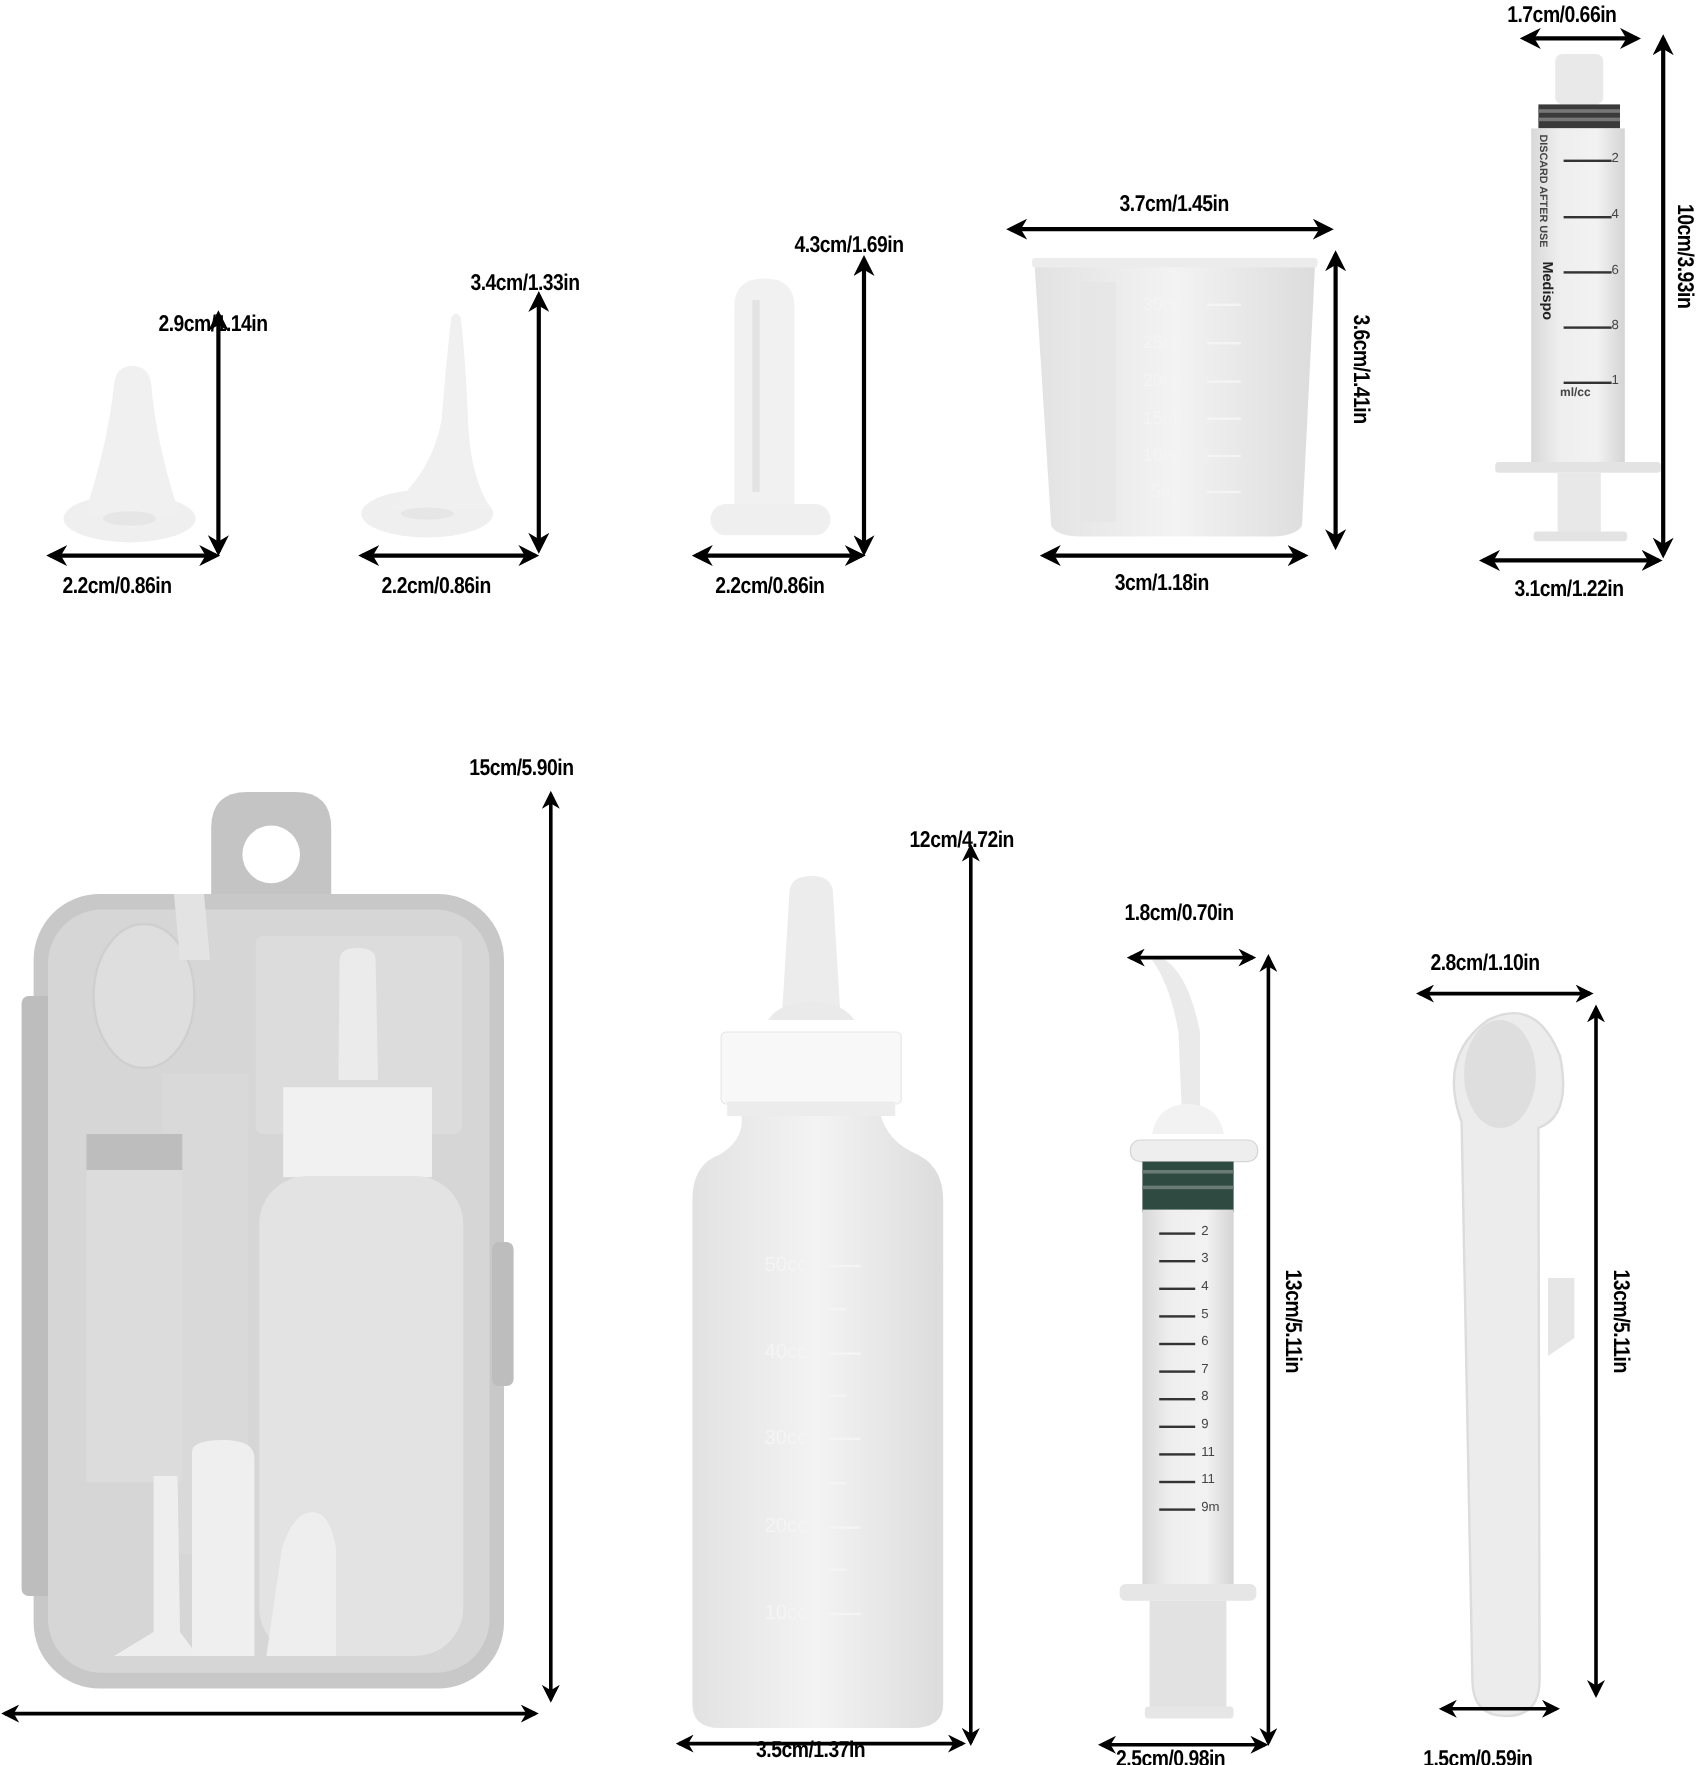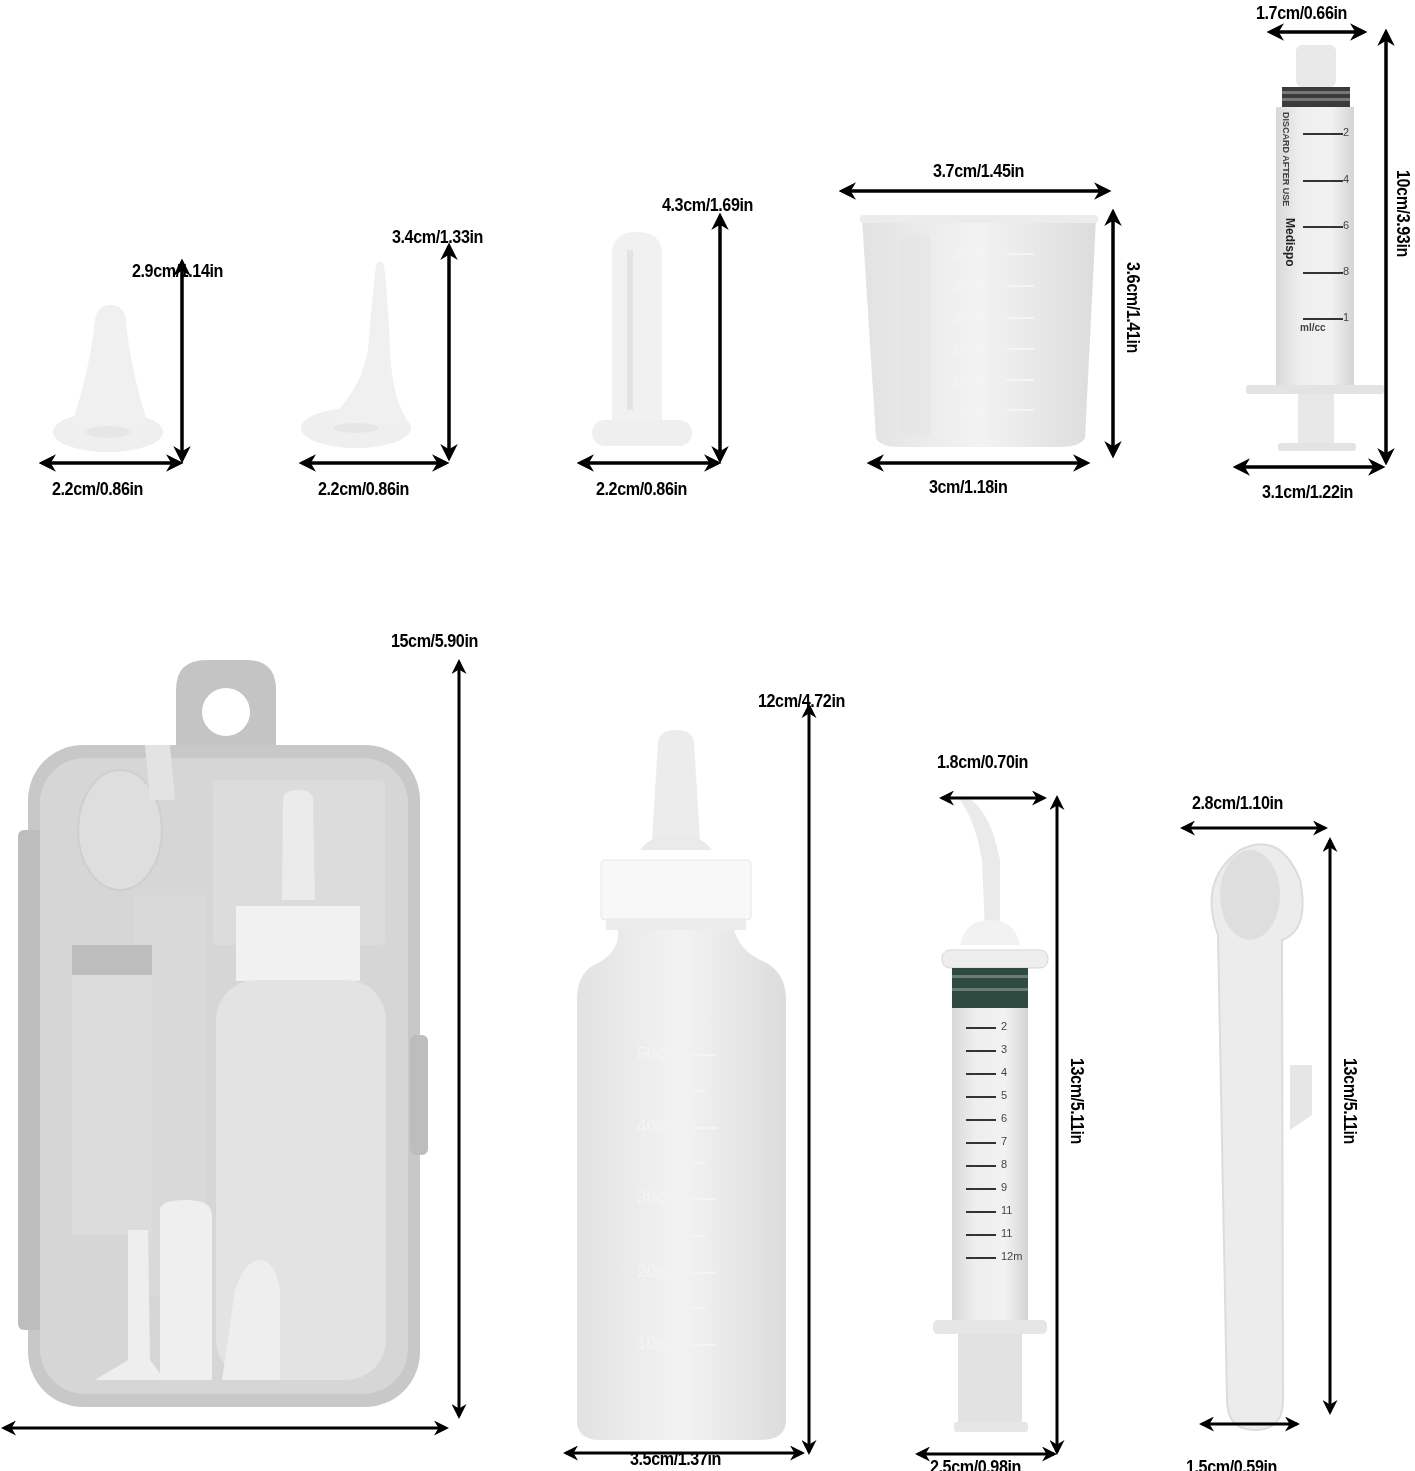--- a/index.html
+++ b/index.html
@@ -208,21 +208,21 @@
     <span class="dnum" style="left:1001px;top:1135px;">7</span>
   <div class="dtick" style="left:966px;top:1165px;width:30px;"></div>
     <span class="dnum" style="left:1001px;top:1158px;">8</span>
   <div class="dtick" style="left:966px;top:1188px;width:30px;"></div>
     <span class="dnum" style="left:1001px;top:1181px;">9</span>
   <div class="dtick" style="left:966px;top:1211px;width:30px;"></div>
     <span class="dnum" style="left:1001px;top:1204px;">11</span>
   <div class="dtick" style="left:966px;top:1234px;width:30px;"></div>
     <span class="dnum" style="left:1001px;top:1227px;">11</span>
   <div class="dtick" style="left:966px;top:1257px;width:30px;"></div>
-    <span class="dnum" style="left:1001px;top:1250px;">12m</span>
+    <span class="dnum" style="left:1001px;top:1250px;">9m</span>
 </div>
 
 <span class="lbl" style="left:132px;top:260px;">2.9cm/1.14in</span>
 <span class="lbl" style="left:52px;top:478px;">2.2cm/0.86in</span>
 
 <span class="lbl" style="left:392px;top:226px;">3.4cm/1.33in</span>
 <span class="lbl" style="left:318px;top:478px;">2.2cm/0.86in</span>
 
 <span class="lbl" style="left:662px;top:194px;">4.3cm/1.69in</span>
 <span class="lbl" style="left:596px;top:478px;">2.2cm/0.86in</span>

